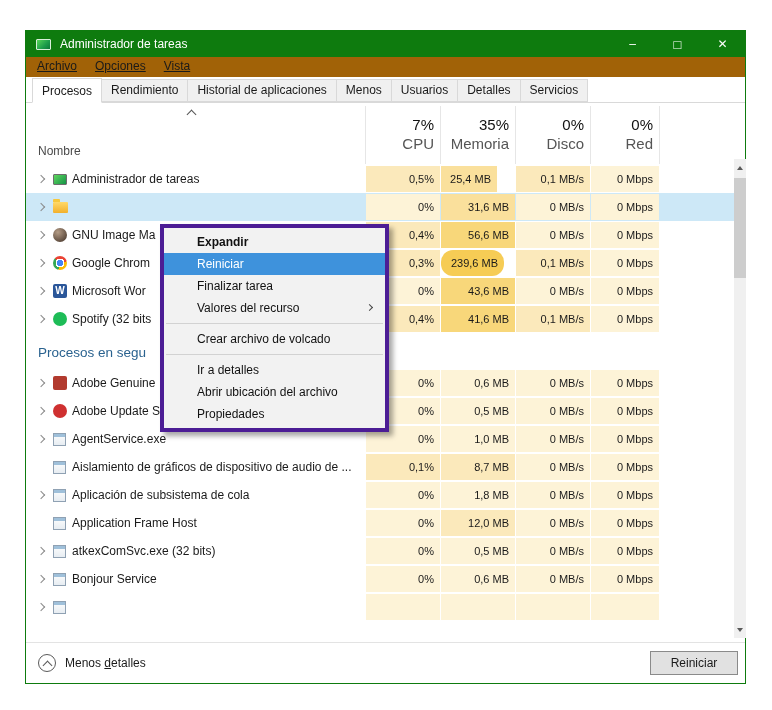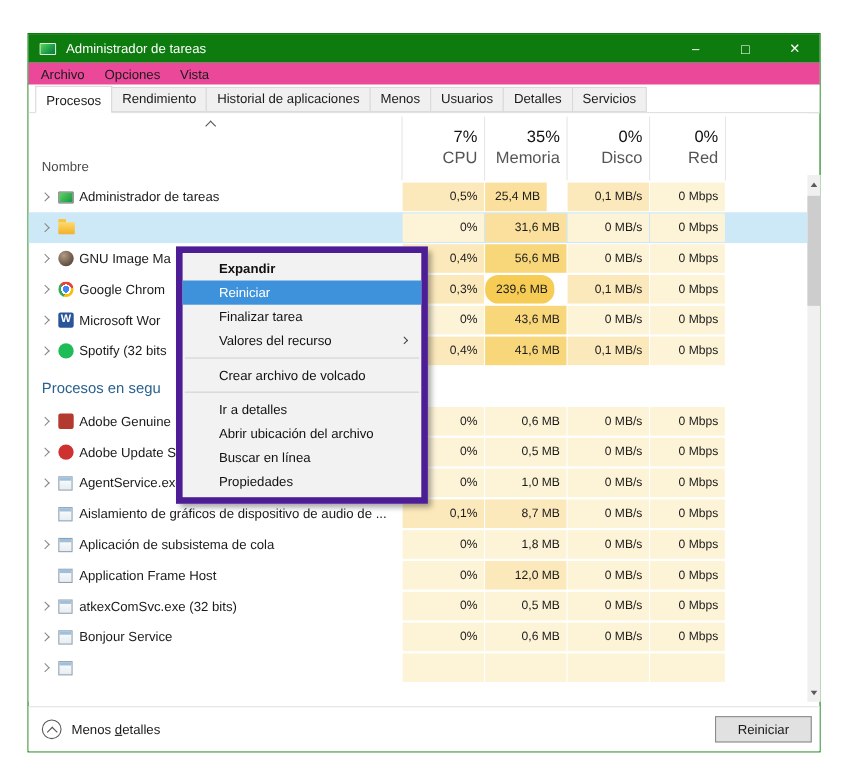--- a/index.html
+++ b/index.html
@@ -26,21 +26,21 @@
     background:linear-gradient(135deg,#57d657 0%, #1d9c4b 60%, #0b7a38 100%);
   }
   .win-title { margin-left:9px; font-size:12px; }
   .controls { margin-left:auto; display:flex; height:100%; }
   .ctrl { width:45px; height:100%; display:flex; align-items:center; justify-content:center;
           font-size:12px; color:#fff; cursor:default; }
   .ctrl.max { font-size:13px; }
 
   
   .menubar { position:absolute; left:0; top:26px; right:0; height:20px;
-             display:flex; align-items:flex-end; padding-left:2px; background:#ec4899; font-size:12px; }
+             display:flex; align-items:flex-start; padding-left:2px; background:#a16207; font-size:12px;text-decoration:underline; }
   .menubar span { padding:2px 9px; }
 
   
   .tabstrip { position:absolute; left:0; top:46px; right:0; height:26px;
               display:flex; align-items:flex-end; padding-left:6px;
               border-bottom:1px solid #d9d9d9; background:#fff; }
   .tab { font-size:12px; padding:3px 9px 4px; border:1px solid #d9d9d9; background:#f0f0f0;
          margin-right:-1px; white-space:nowrap; }
   .tab.active { background:#fff; border-bottom-color:#fff; margin-bottom:-1px; padding-top:5px; }
 
@@ -107,21 +107,21 @@
   .circle-chev::before { content:""; position:absolute; left:5px; top:7px; width:6px; height:6px;
     border-top:1px solid #5a5a5a; border-right:1px solid #5a5a5a; transform:rotate(-45deg); }
   .toggle-label { margin-left:9px; font-size:12px; }
   .accel { text-decoration:underline; }
   .restart-btn { position:absolute; right:7px; top:8px; width:88px; height:24px;
     background:#e1e1e1; border:1px solid #8a8a8a; font-size:12px;
     display:flex; align-items:center; justify-content:center; }
 
   
   .ctxmenu { position:absolute; left:160px; top:224px; width:229px; background:#f2f2f2;
-    border:6px solid #4c1d95; box-shadow:4px 4px 5px rgba(0,0,0,0.35); padding:3px 0; z-index:50; }
+    border:4px solid #4c1d95; box-shadow:4px 4px 5px rgba(0,0,0,0.35); padding:3px 0; z-index:50; }
   .mitem { position:relative; height:22px; line-height:22px; padding-left:33px; font-size:12px; color:#111;
     white-space:nowrap; }
   .mitem.bold { font-weight:bold; }
   .mitem.hl { background:var(--menu-highlight, #3e92dc); color:#fff; }
   .msep { height:1px; background:#d2d2d2; margin:4px 2px; }
   .sub-arrow { position:absolute; right:13px; top:8px; width:5px; height:5px;
     border-top:1px solid #444; border-right:1px solid #444; transform:rotate(45deg); }
   .row.selected { background:var(--selection, #cde8f7); }
 </style>
 </head>
@@ -334,15 +334,14 @@
 <div class="ctxmenu">
     <div class="mitem bold">Expandir</div>
     <div class="mitem hl">Reiniciar</div>
     <div class="mitem">Finalizar tarea</div>
     <div class="mitem">Valores del recurso<span class="sub-arrow"></span></div>
     <div class="msep"></div>
     <div class="mitem">Crear archivo de volcado</div>
     <div class="msep"></div>
     <div class="mitem">Ir a detalles</div>
     <div class="mitem">Abrir ubicación del archivo</div>
-    <div class="mitem">Buscar en línea</div>
     <div class="mitem">Propiedades</div>
   </div>
 
 </body></html>

